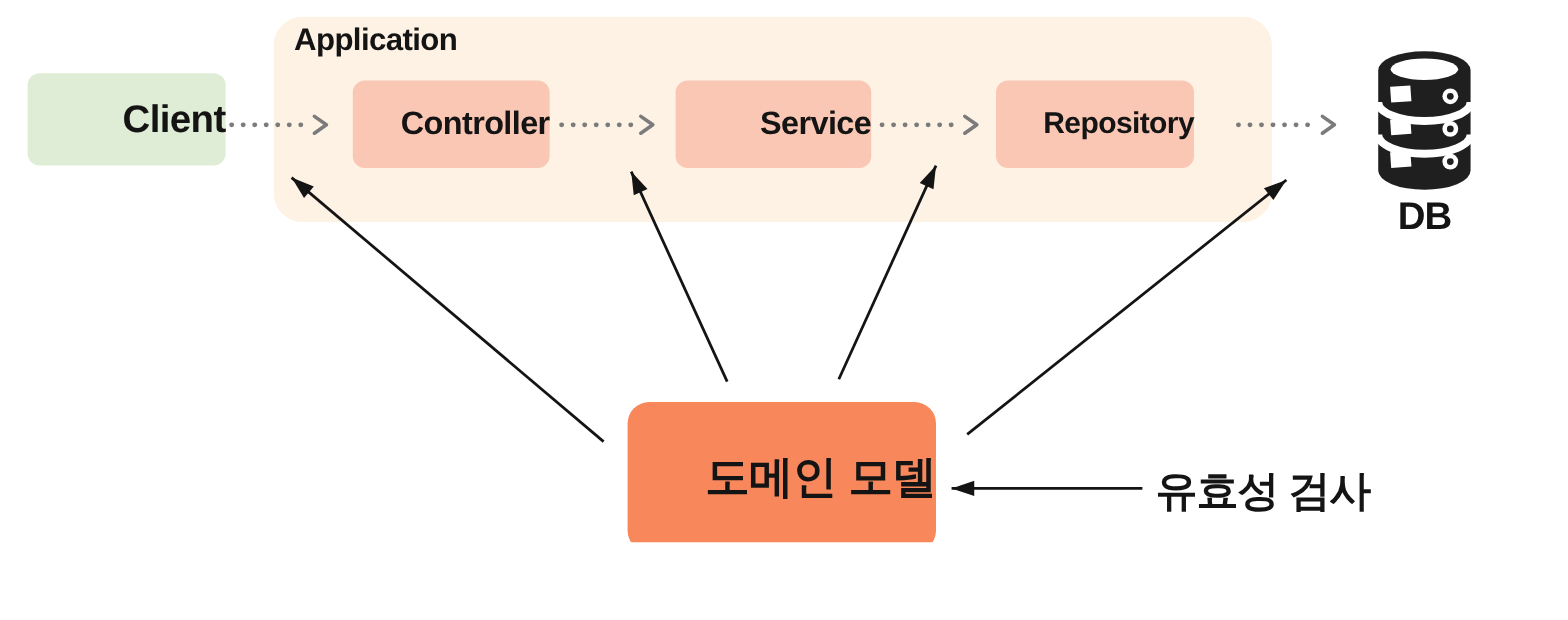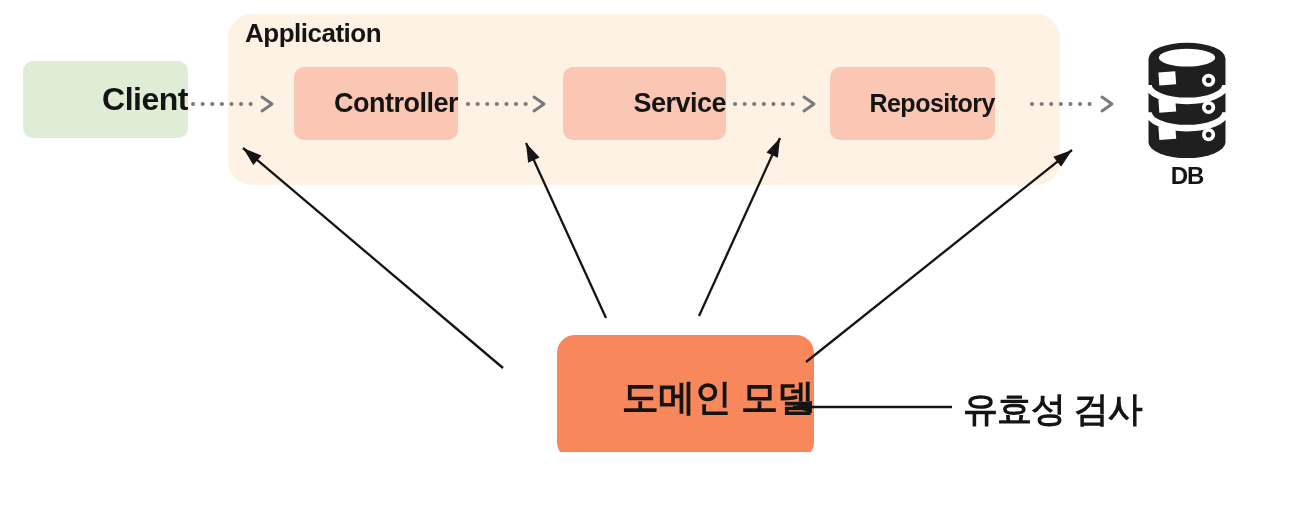--- a/index.html
+++ b/index.html
@@ -16,25 +16,25 @@
     font-size:26px;font-weight:bold;letter-spacing:-0.5px;
   }
   .node{
     position:absolute;display:flex;align-items:center;justify-content:flex-end;
     font-weight:bold;letter-spacing:-0.5px;border-radius:10px;
   }
   .client-box{left:23px;top:61px;width:165px;height:77px;font-size:32px;}
   .controller-box{left:294px;top:67px;width:164px;height:73px;font-size:27px;}
   .service-box{left:563px;top:67px;width:163px;height:73px;font-size:27px;}
   .repository-box{left:830px;top:67px;width:165px;height:73px;font-size:25px;}
-  .domain-box{left:523px;top:335px;width:257px;height:125px;font-size:37px;border-radius:18px;margin-left:34px;}
+  .domain-box{left:523px;top:335px;width:257px;height:125px;font-size:37px;border-radius:18px;}
   .db-icon-wrap{position:absolute;left:1140px;top:38px;width:94px;height:122px;}
   .db-label{
     position:absolute;left:1140px;top:162px;width:94px;text-align:center;
-    font-size:24px;font-weight:bold;letter-spacing:-1px;
+    font-size:32px;font-weight:bold;letter-spacing:-1px;
   }
   .validation-label{
     position:absolute;left:963px;top:386px;
     font-size:35px;font-weight:bold;letter-spacing:-1px;white-space:nowrap;
   }
   .overlay{position:absolute;left:0;top:0;width:1307px;height:517px;pointer-events:none;}
   .dotted-line{stroke:#7b7b7b;stroke-width:4;stroke-linecap:round;stroke-dasharray:0.1 9.5;fill:none;}
   .chevron{stroke:#7b7b7b;stroke-width:3;fill:none;stroke-linecap:round;stroke-linejoin:round;}
   .solid-line{stroke:#141414;stroke-width:2.3;fill:none;}
 </style>

